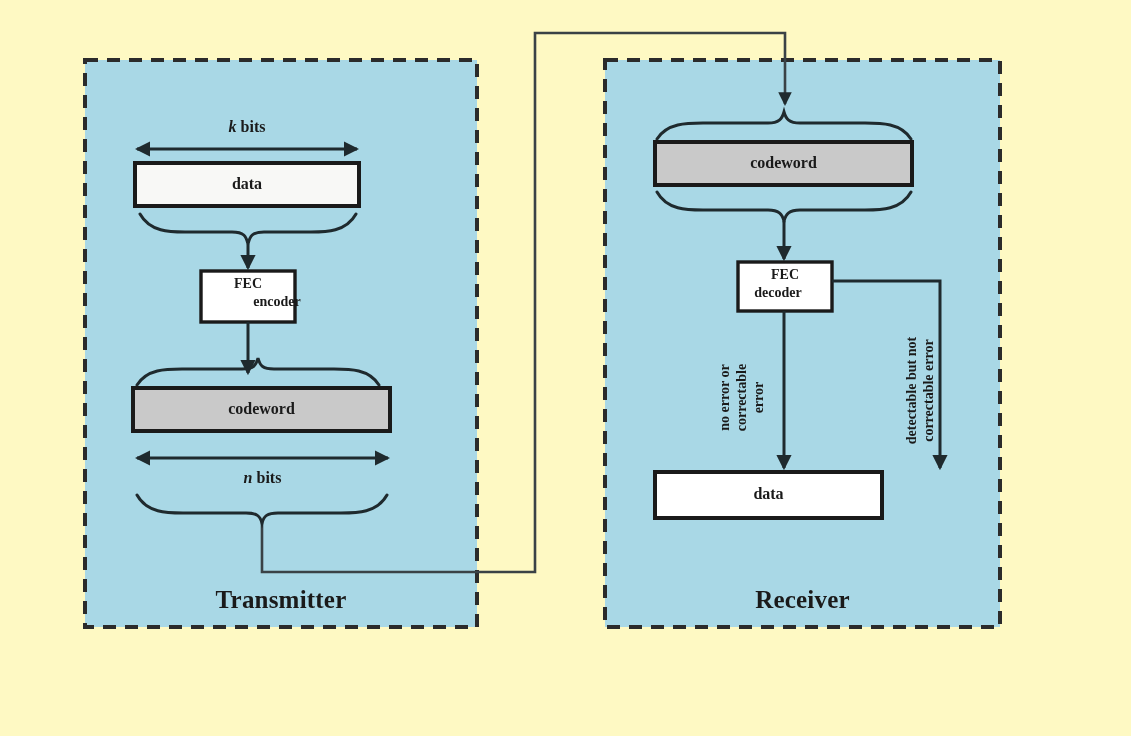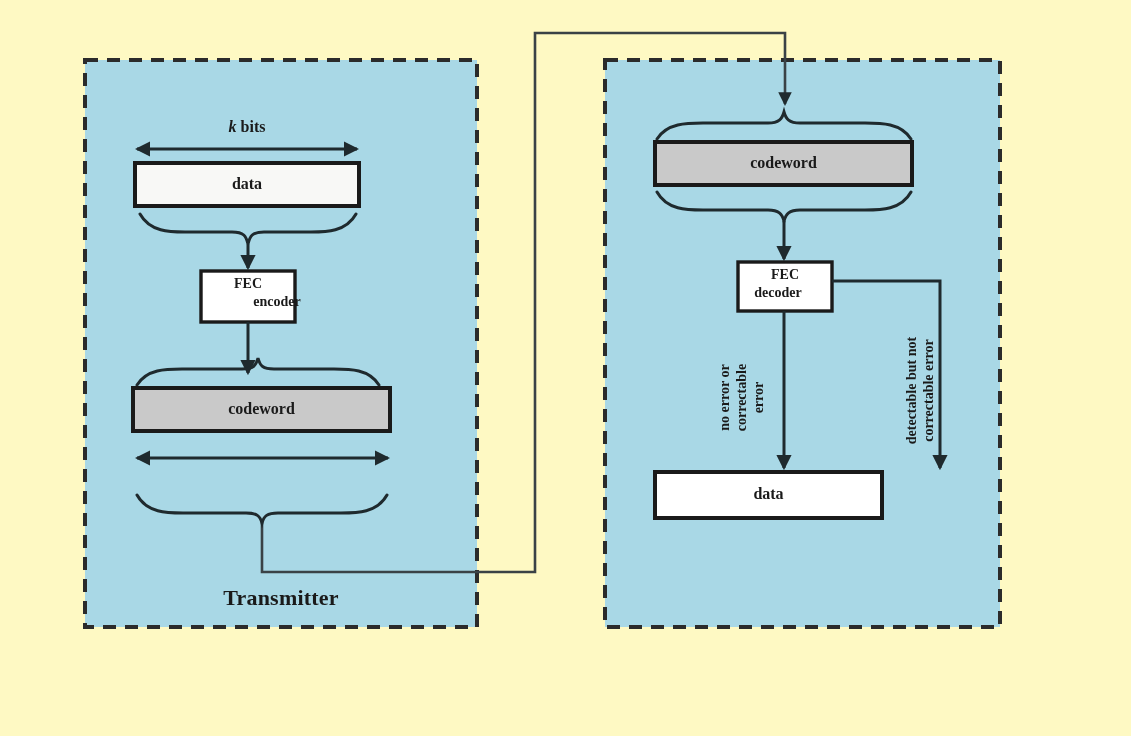--- a/index.html
+++ b/index.html
@@ -34,21 +34,21 @@
     font-weight: bold;
     white-space: nowrap;
     line-height: 1.08;
     text-align: center;
     user-select: none;
   }
   .box-lbl  { font-size: 16px; }
   .fec-lbl  { font-size: 14px; }
   .dim-lbl  { font-size: 16px; }
   .dim-lbl .it { font-style: italic; }
-  .panel-lbl{ font-size: 22px; letter-spacing: 0.2px; }
+  .panel-lbl{ font-size: 25px; letter-spacing: 0.2px; }
   .rot-lbl  {
     font-size: 14px;
     transform-origin: 50% 50%;
     transform: rotate(-90deg);
   }
 </style>
 </head>
 <body>
 
 <div id="stage">
@@ -125,31 +125,35 @@
     <span class="it">k</span><span> bits</span>
   </div>
 
   <div class="lbl box-lbl" style="left:135px; top:175px; width:224px;">data</div>
 
   <div class="lbl fec-lbl" style="left:201px; top:276px; width:94px;">FEC</div>
   <div class="lbl fec-lbl" style="left:201px; top:294px; width:94px;margin-left:29px;">encoder</div>
 
   <div class="lbl box-lbl" style="left:133px; top:400px; width:257px;">codeword</div>
 
+  <div class="lbl dim-lbl" style="left:137px; top:469px; width:251px;">
+    <span class="it">n</span><span> bits</span>
+  </div>
 
   <div class="lbl panel-lbl" style="left:85px; top:586px; width:392px;">Transmitter</div>
 
   <div class="lbl box-lbl" style="left:655px; top:154px; width:257px;">codeword</div>
 
   <div class="lbl fec-lbl" style="left:738px; top:267px; width:94px;">FEC</div>
   <div class="lbl fec-lbl" style="left:738px; top:285px; width:80px;">decoder</div>
 
   <div class="lbl rot-lbl" style="left:660px; top:390px; width:130px; transform:rotate(-90deg) translate(0,0);">no error or</div>
   <div class="lbl rot-lbl" style="left:677px; top:390px; width:130px;">correctable</div>
   <div class="lbl rot-lbl" style="left:694px; top:390px; width:130px;">error</div>
 
   <div class="lbl rot-lbl" style="left:832px; top:383px; width:160px;">detectable but not</div>
   <div class="lbl rot-lbl" style="left:849px; top:383px; width:160px;">correctable error</div>
 
   <div class="lbl box-lbl" style="left:655px; top:485px; width:227px;">data</div>
 
+  <div class="lbl panel-lbl" style="left:605px; top:586px; width:395px;">Receiver</div>
 
 </div>
 
 </body></html>

